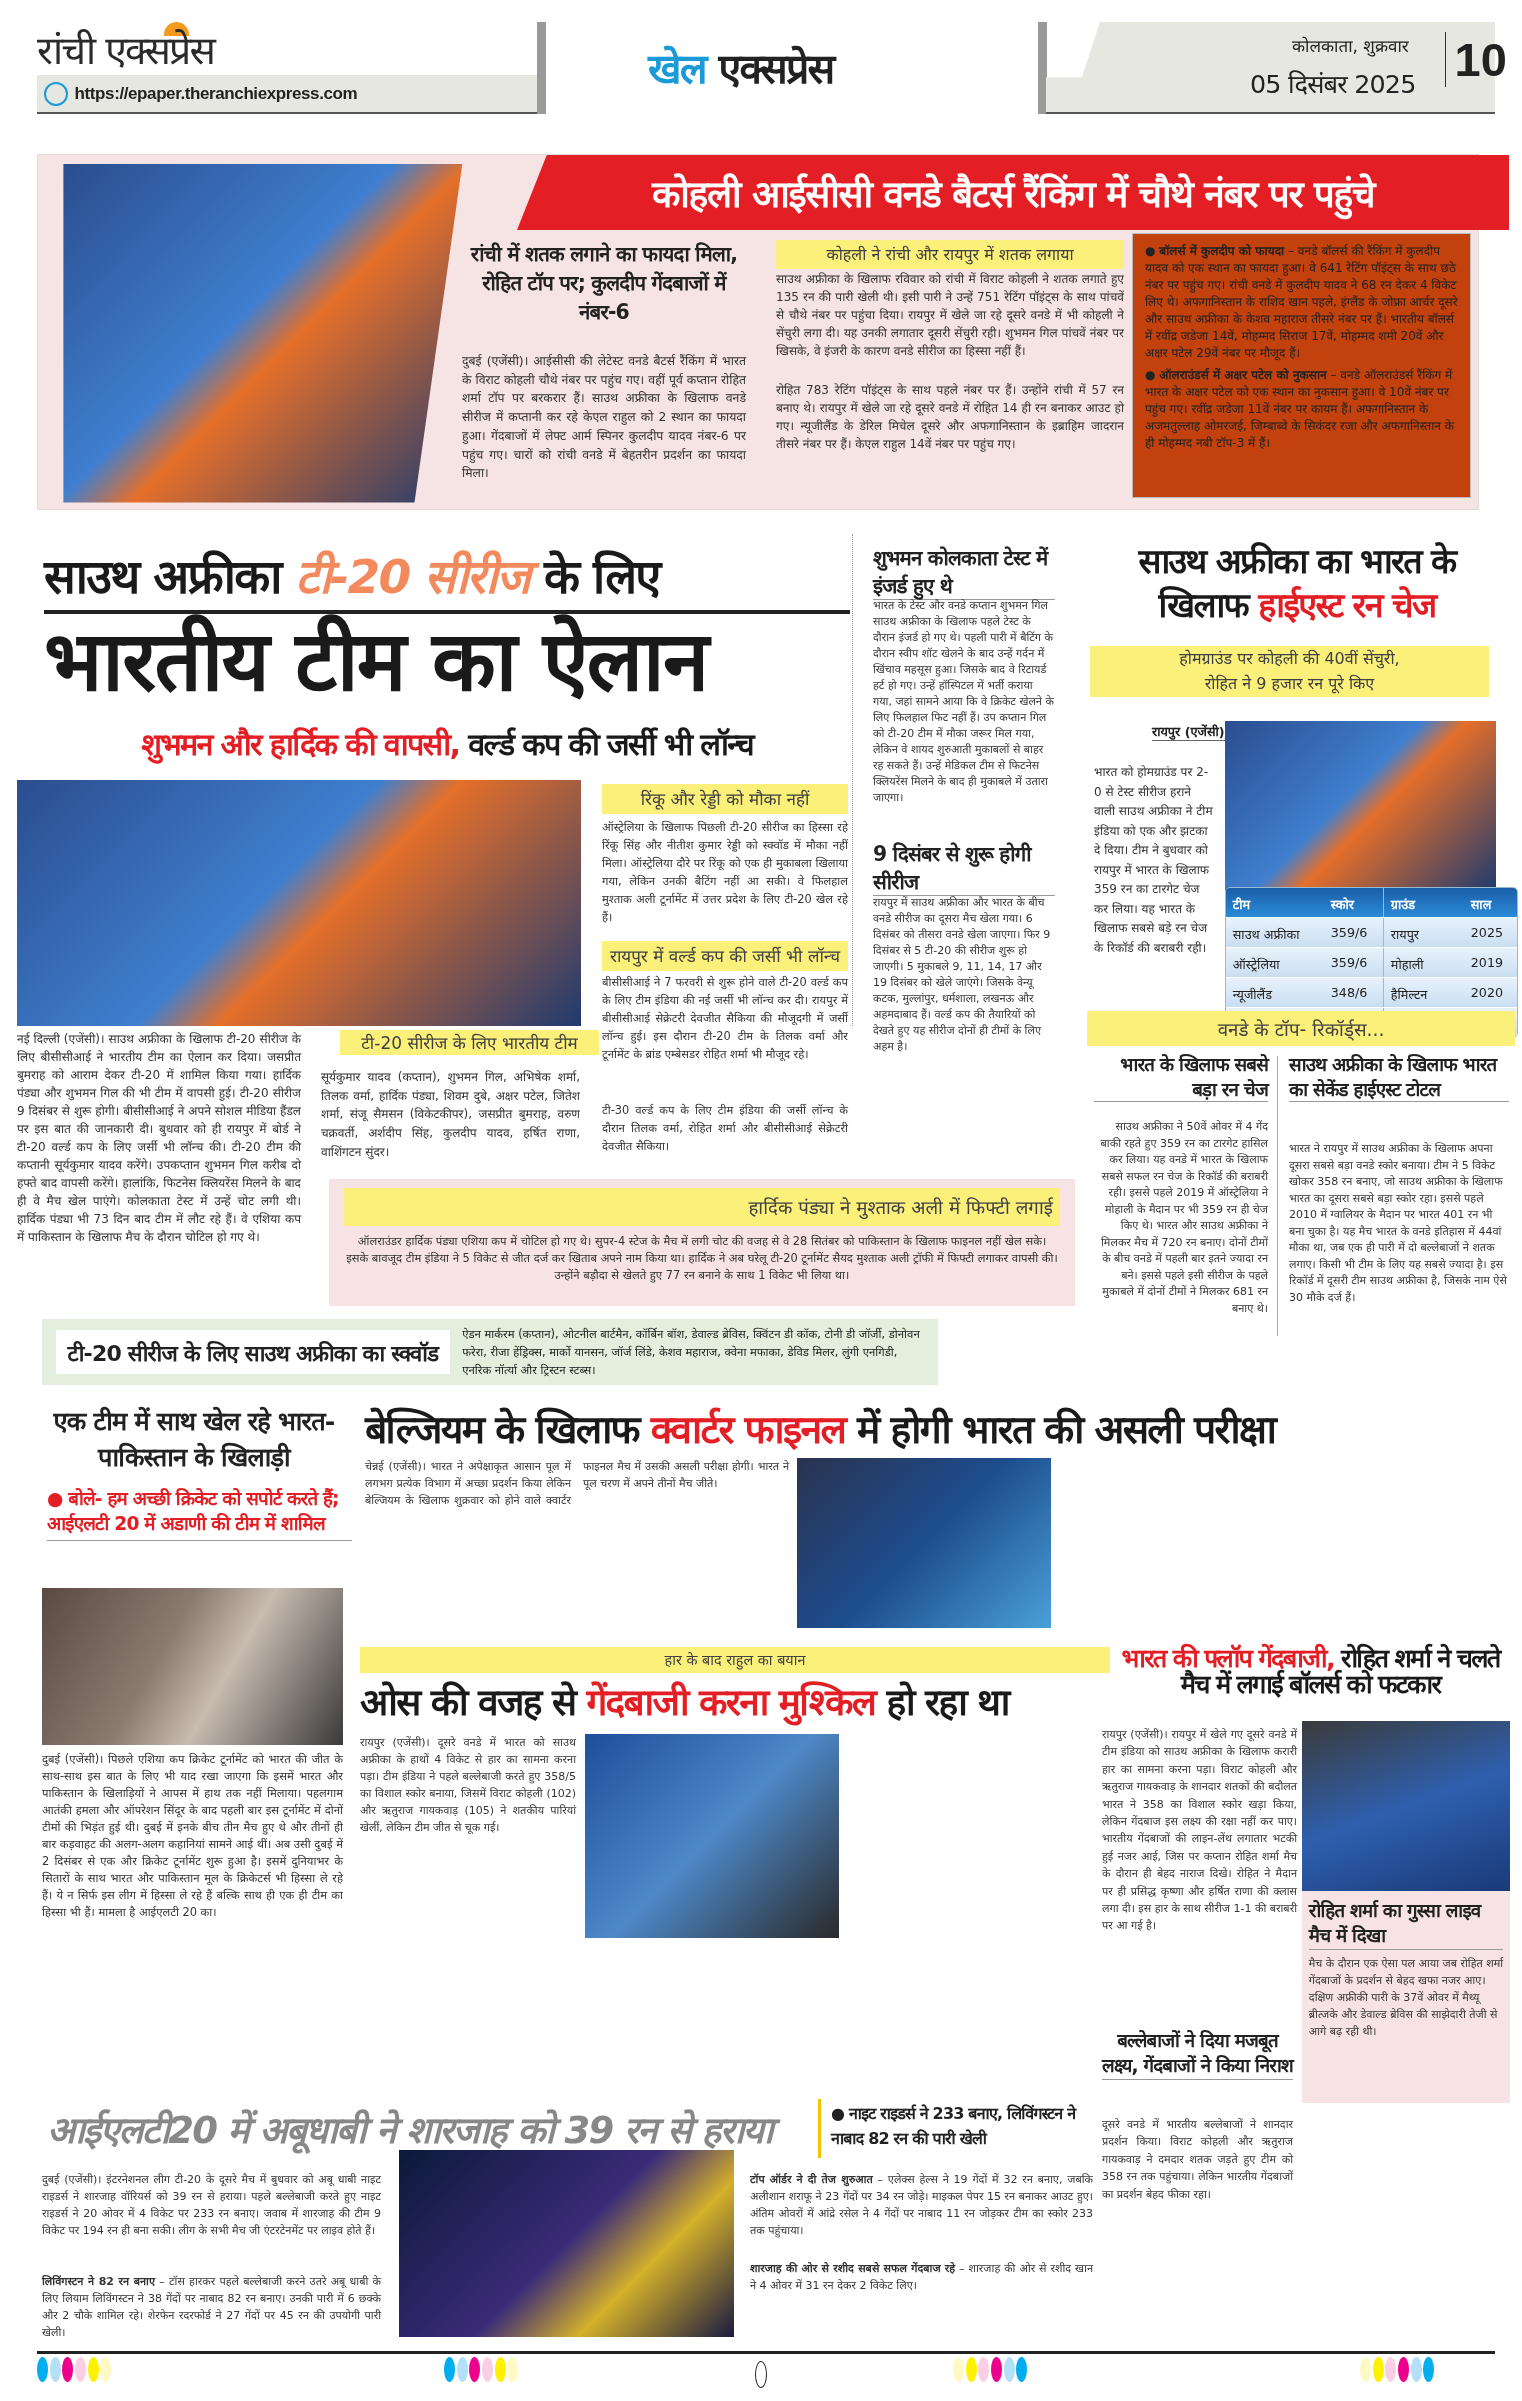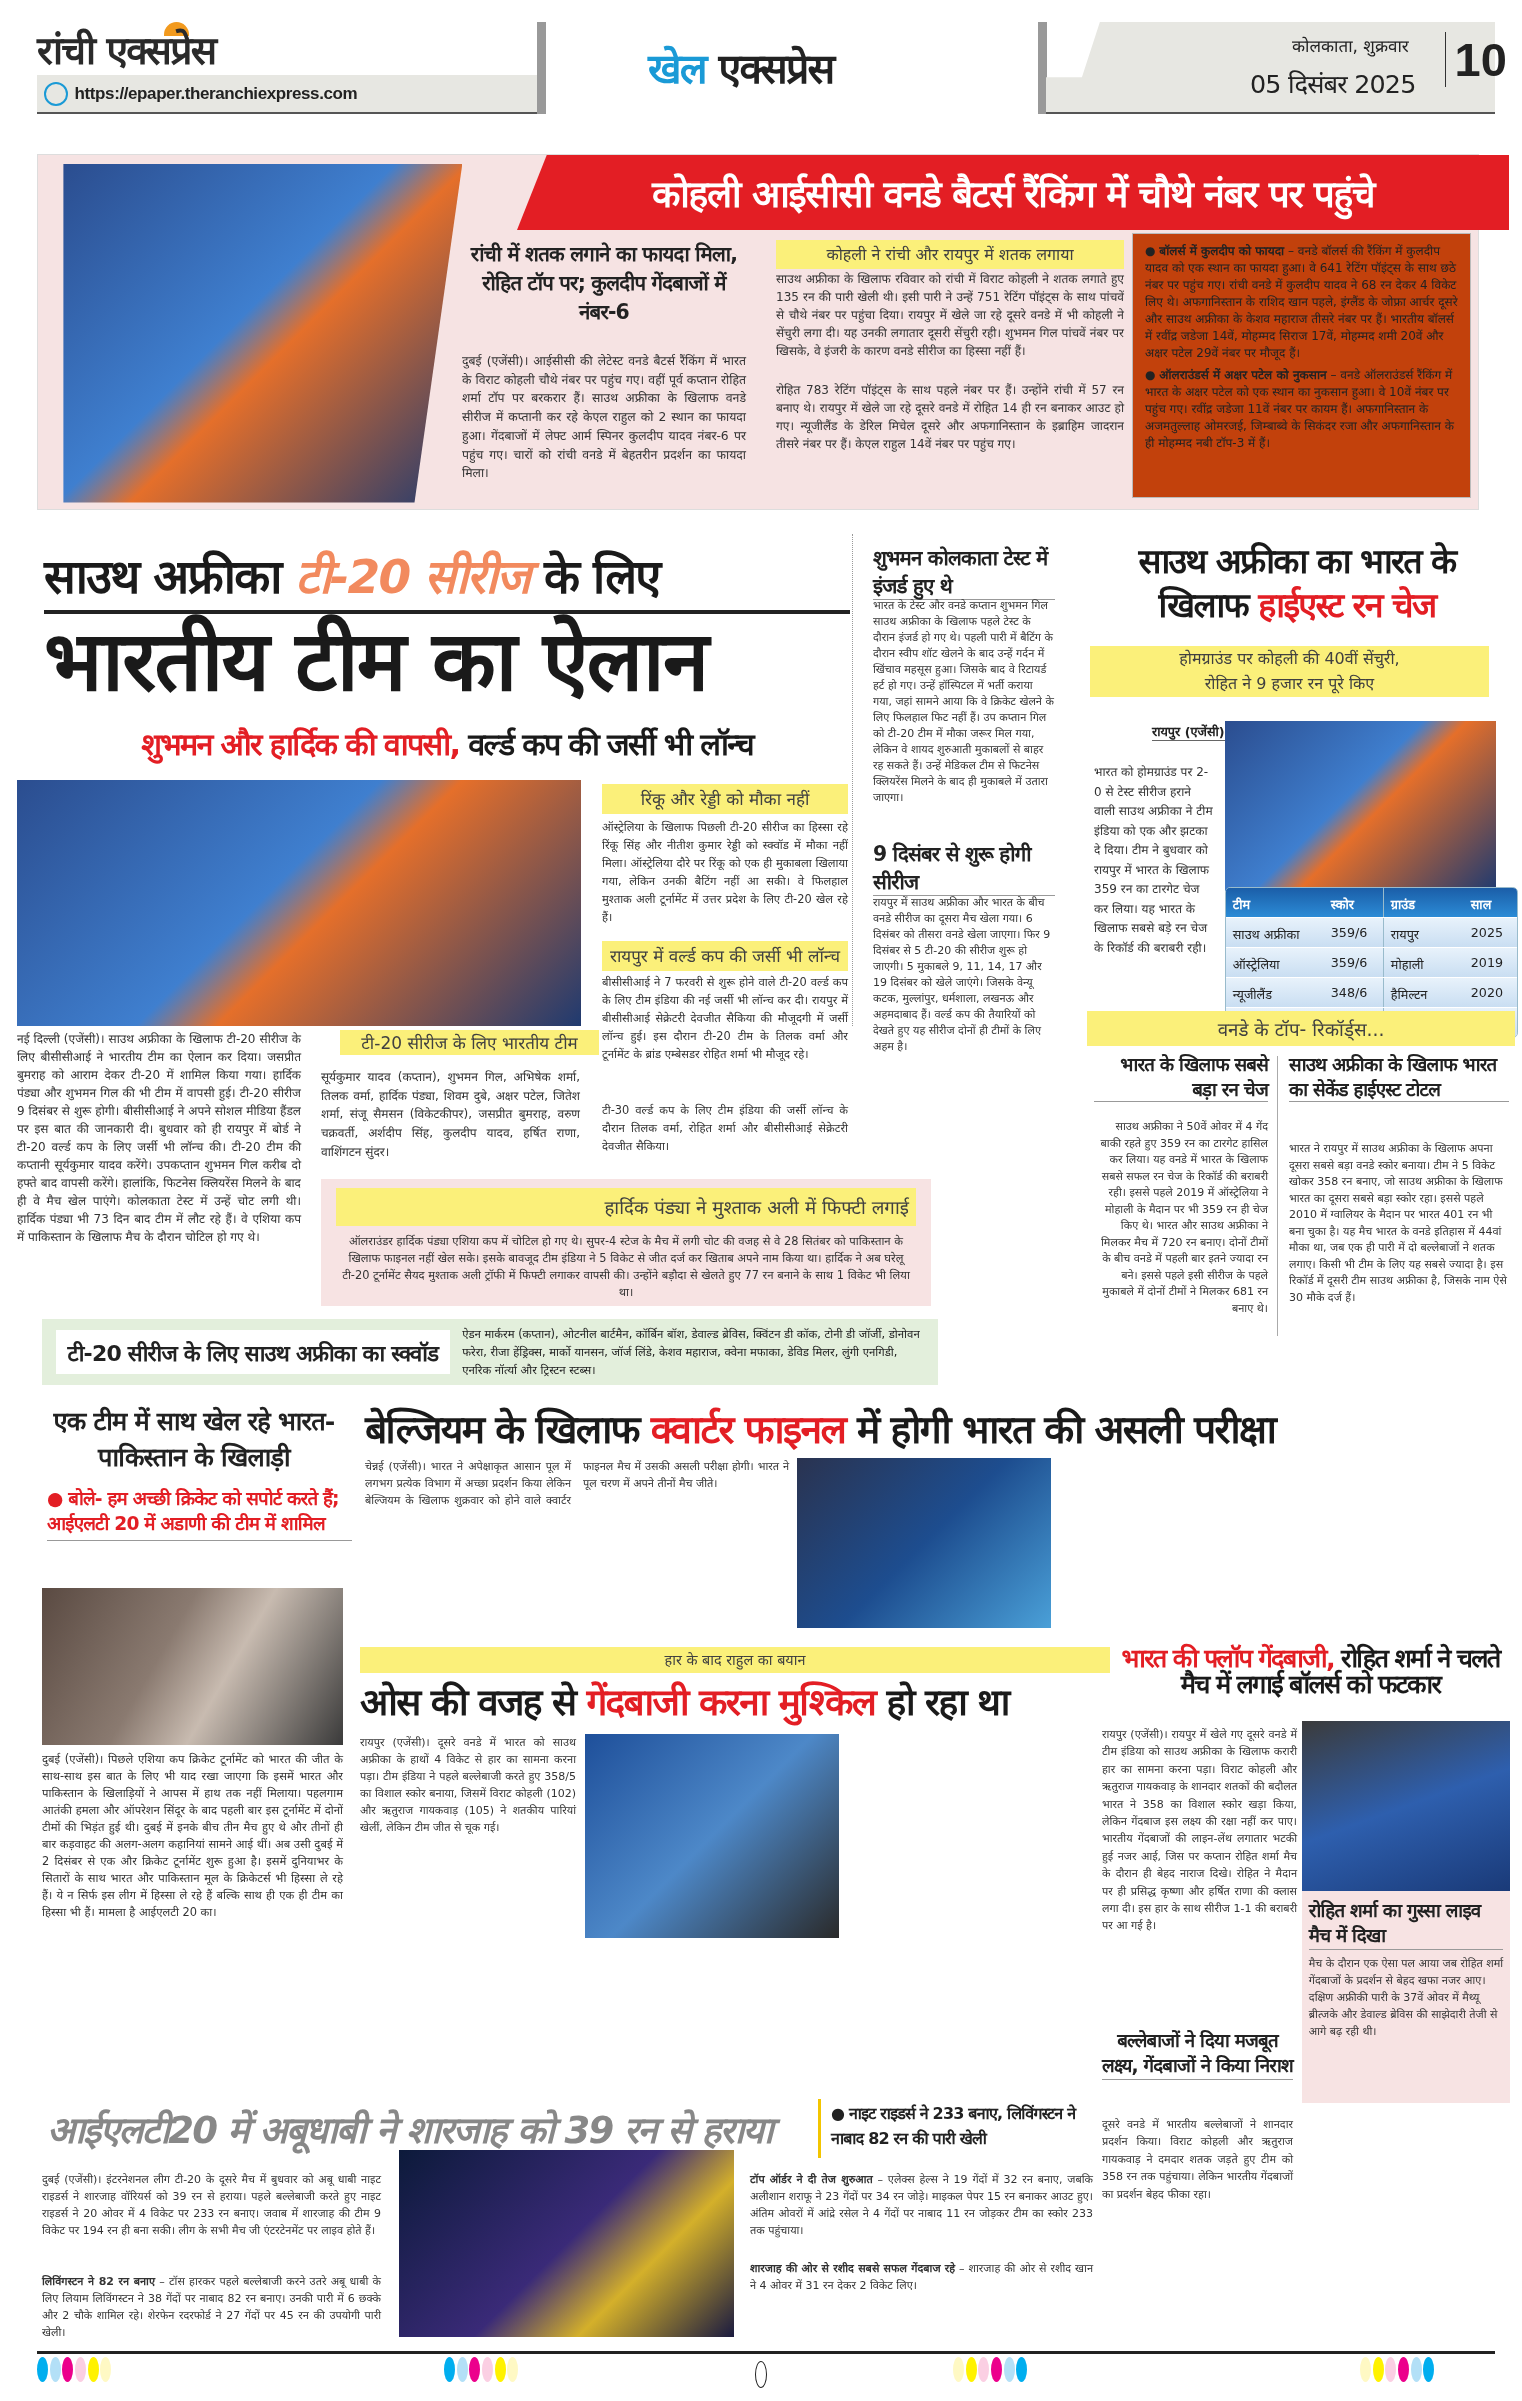--- a/index.html
+++ b/index.html
@@ -1,19 +1,19 @@
 <!DOCTYPE html>
 <html style="font-size:13.6px"><head>
 <meta charset="utf-8">
 <style>
 *{box-sizing:border-box;margin:0;padding:0}
 body{width:1523px;height:2401px;background:#fff;font-family:"DejaVu Sans",sans-serif;color:#222;position:relative;overflow:hidden}
 .abs{position:absolute}
 .masthead{left:37px;top:22px;width:1458px;height:95px}
-.logo{left:0;top:0;font-family:"DejaVu Serif",serif;font-weight:bold;font-size:39px;color:#2a2a2a;letter-spacing:-1.7px}
+.logo{left:0;top:0;font-family:"DejaVu Serif",serif;font-weight:normal;font-size:39px;color:#2a2a2a;letter-spacing:-1.7px}
 .sun{left:127px;top:0;width:25.4px;height:13.6px;border-radius:25.4px 25.4px 0 0;background:#f29a1e}
 .urlbar{left:0;top:53px;width:509px;height:39px;background:#e7e7e2;border-bottom:2.5px solid #555;display:flex;align-items:center;padding-left:6.8px}
 .urlicon{width:24px;height:24px;border-radius:50%;border:2.5px solid #1a9ad6;margin-right:6.8px}
 .url{font-family:"Liberation Sans",sans-serif;font-weight:bold;font-size:17px;color:#222;letter-spacing:-0.4px}
 .sep{width:8.5px;height:92px;background:#999;top:0}
 .section-title{left:611px;top:17px;font-size:41px;font-weight:bold;font-family:"DejaVu Sans",sans-serif;letter-spacing:-1.7px}
 .section-title .b{color:#1a9ad6}
 .datebox{left:1009px;top:0;width:449px;height:92px;background:#e7e7e2;border-bottom:2.5px solid #555;clip-path:polygon(12% 0,100% 0,100% 100%,0 100%,0 60%,8% 60%)}
 .city{left:1255px;top:12px;font-size:17px;color:#222}
 .date{left:1213px;top:44px;font-size:25.4px;color:#222;letter-spacing:-0.8px}
@@ -86,21 +86,21 @@
 <div class="abs yellowtag" style="left:602px;top:941px;width:246px;font-size:17px;padding:3.4px">रायपुर में वर्ल्ड कप की जर्सी भी लॉन्च</div>
 <div class="abs body" style="left:602px;top:973px;width:246px;font-size:11.4px;line-height:18px">बीसीसीआई ने 7 फरवरी से शुरू होने वाले टी-20 वर्ल्ड कप के लिए टीम इंडिया की नई जर्सी भी लॉन्च कर दी। रायपुर में बीसीसीआई सेक्रेटरी देवजीत सैकिया की मौजूदगी में जर्सी लॉन्च हुई। इस दौरान टी-20 टीम के तिलक वर्मा और टूर्नामेंट के ब्रांड एम्बेसडर रोहित शर्मा भी मौजूद रहे।</div>
 <div class="abs body" style="left:602px;top:1101px;width:246px;font-size:11.4px;line-height:18px">टी-30 वर्ल्ड कप के लिए टीम इंडिया की जर्सी लॉन्च के दौरान तिलक वर्मा, रोहित शर्मा और बीसीसीआई सेक्रेटरी देवजीत सैकिया।</div>
 
 <div class="abs" style="left:852px;top:534px;width:0.8px;height:492px;border-left:0.8px dotted #999"></div>
 <div class="abs subhead" style="left:873px;top:543px;width:182px;font-size:20.4px;text-align:left;border-bottom:1.7px solid #999">शुभमन कोलकाता टेस्ट में इंजर्ड हुए थे</div>
 <div class="abs body" style="left:873px;top:598px;width:182px;font-size:11px;line-height:16px;text-align:left">भारत के टेस्ट और वनडे कप्तान शुभमन गिल साउथ अफ्रीका के खिलाफ पहले टेस्ट के दौरान इंजर्ड हो गए थे। पहली पारी में बैटिंग के दौरान स्वीप शॉट खेलने के बाद उन्हें गर्दन में खिंचाव महसूस हुआ। जिसके बाद वे रिटायर्ड हर्ट हो गए। उन्हें हॉस्पिटल में भर्ती कराया गया, जहां सामने आया कि वे क्रिकेट खेलने के लिए फिलहाल फिट नहीं हैं। उप कप्तान गिल को टी-20 टीम में मौका जरूर मिल गया, लेकिन वे शायद शुरुआती मुकाबलों से बाहर रह सकते हैं। उन्हें मेडिकल टीम से फिटनेस क्लियरेंस मिलने के बाद ही मुकाबले में उतारा जाएगा।</div>
 <div class="abs subhead" style="left:873px;top:839px;width:182px;font-size:20.4px;text-align:left;border-bottom:1.7px solid #999">9 दिसंबर से शुरू होगी सीरीज</div>
 <div class="abs body" style="left:873px;top:895px;width:182px;font-size:11px;line-height:16px;text-align:left">रायपुर में साउथ अफ्रीका और भारत के बीच वनडे सीरीज का दूसरा मैच खेला गया। 6 दिसंबर को तीसरा वनडे खेला जाएगा। फिर 9 दिसंबर से 5 टी-20 की सीरीज शुरू हो जाएगी। 5 मुकाबले 9, 11, 14, 17 और 19 दिसंबर को खेले जाएंगे। जिसके वेन्यू कटक, मुल्लांपुर, धर्मशाला, लखनऊ और अहमदाबाद हैं। वर्ल्ड कप की तैयारियों को देखते हुए यह सीरीज दोनों ही टीमों के लिए अहम है।</div>
 
-<div class="abs pinkbox" style="left:321px;top:1179px;width:610px;height:127px">
+<div class="abs pinkbox" style="left:329px;top:1179px;width:746px;height:127px">
   <div class="yellowtag" style="margin:8.5px 15.3px 0;font-size:18.7px;padding:6.8px;text-align:right">हार्दिक पंड्या ने मुश्ताक अली में फिफ्टी लगाई</div>
   <div class="body" style="padding:6.8px 17px;font-size:11.4px;line-height:17px;text-align:center">ऑलराउंडर हार्दिक पंड्या एशिया कप में चोटिल हो गए थे। सुपर-4 स्टेज के मैच में लगी चोट की वजह से वे 28 सितंबर को पाकिस्तान के खिलाफ फाइनल नहीं खेल सके। इसके बावजूद टीम इंडिया ने 5 विकेट से जीत दर्ज कर खिताब अपने नाम किया था। हार्दिक ने अब घरेलू टी-20 टूर्नामेंट सैयद मुश्ताक अली ट्रॉफी में फिफ्टी लगाकर वापसी की। उन्होंने बड़ौदा से खेलते हुए 77 रन बनाने के साथ 1 विकेट भी लिया था।</div>
 </div>
 <div class="abs greenbox" style="left:42px;top:1319px;width:896px;height:66px;display:flex;align-items:center;padding:0 13.6px">
   <div style="background:#fff;font-weight:bold;font-size:22px;padding:6.8px 12px;letter-spacing:-0.8px;white-space:nowrap">टी-20 सीरीज के लिए साउथ अफ्रीका का स्क्वॉड</div>
   <div style="font-size:11.4px;line-height:18px;padding-left:12px">ऐडन मार्करम (कप्तान), ओटनील बार्टमैन, कॉर्बिन बॉश, डेवाल्ड ब्रेविस, क्विंटन डी कॉक, टोनी डी जॉर्जी, डोनोवन फरेरा, रीजा हेंड्रिक्स, मार्को यानसन, जॉर्ज लिंडे, केशव महाराज, क्वेना मफाका, डेविड मिलर, लुंगी एनगिडी, एनरिक नॉर्त्या और ट्रिस्टन स्टब्स।</div>
 </div>
 
 <div class="abs h1-dark" style="left:1085px;top:539px;width:424px;font-size:34px;line-height:44px;text-align:center">
   <div>साउथ अफ्रीका का भारत के</div>

